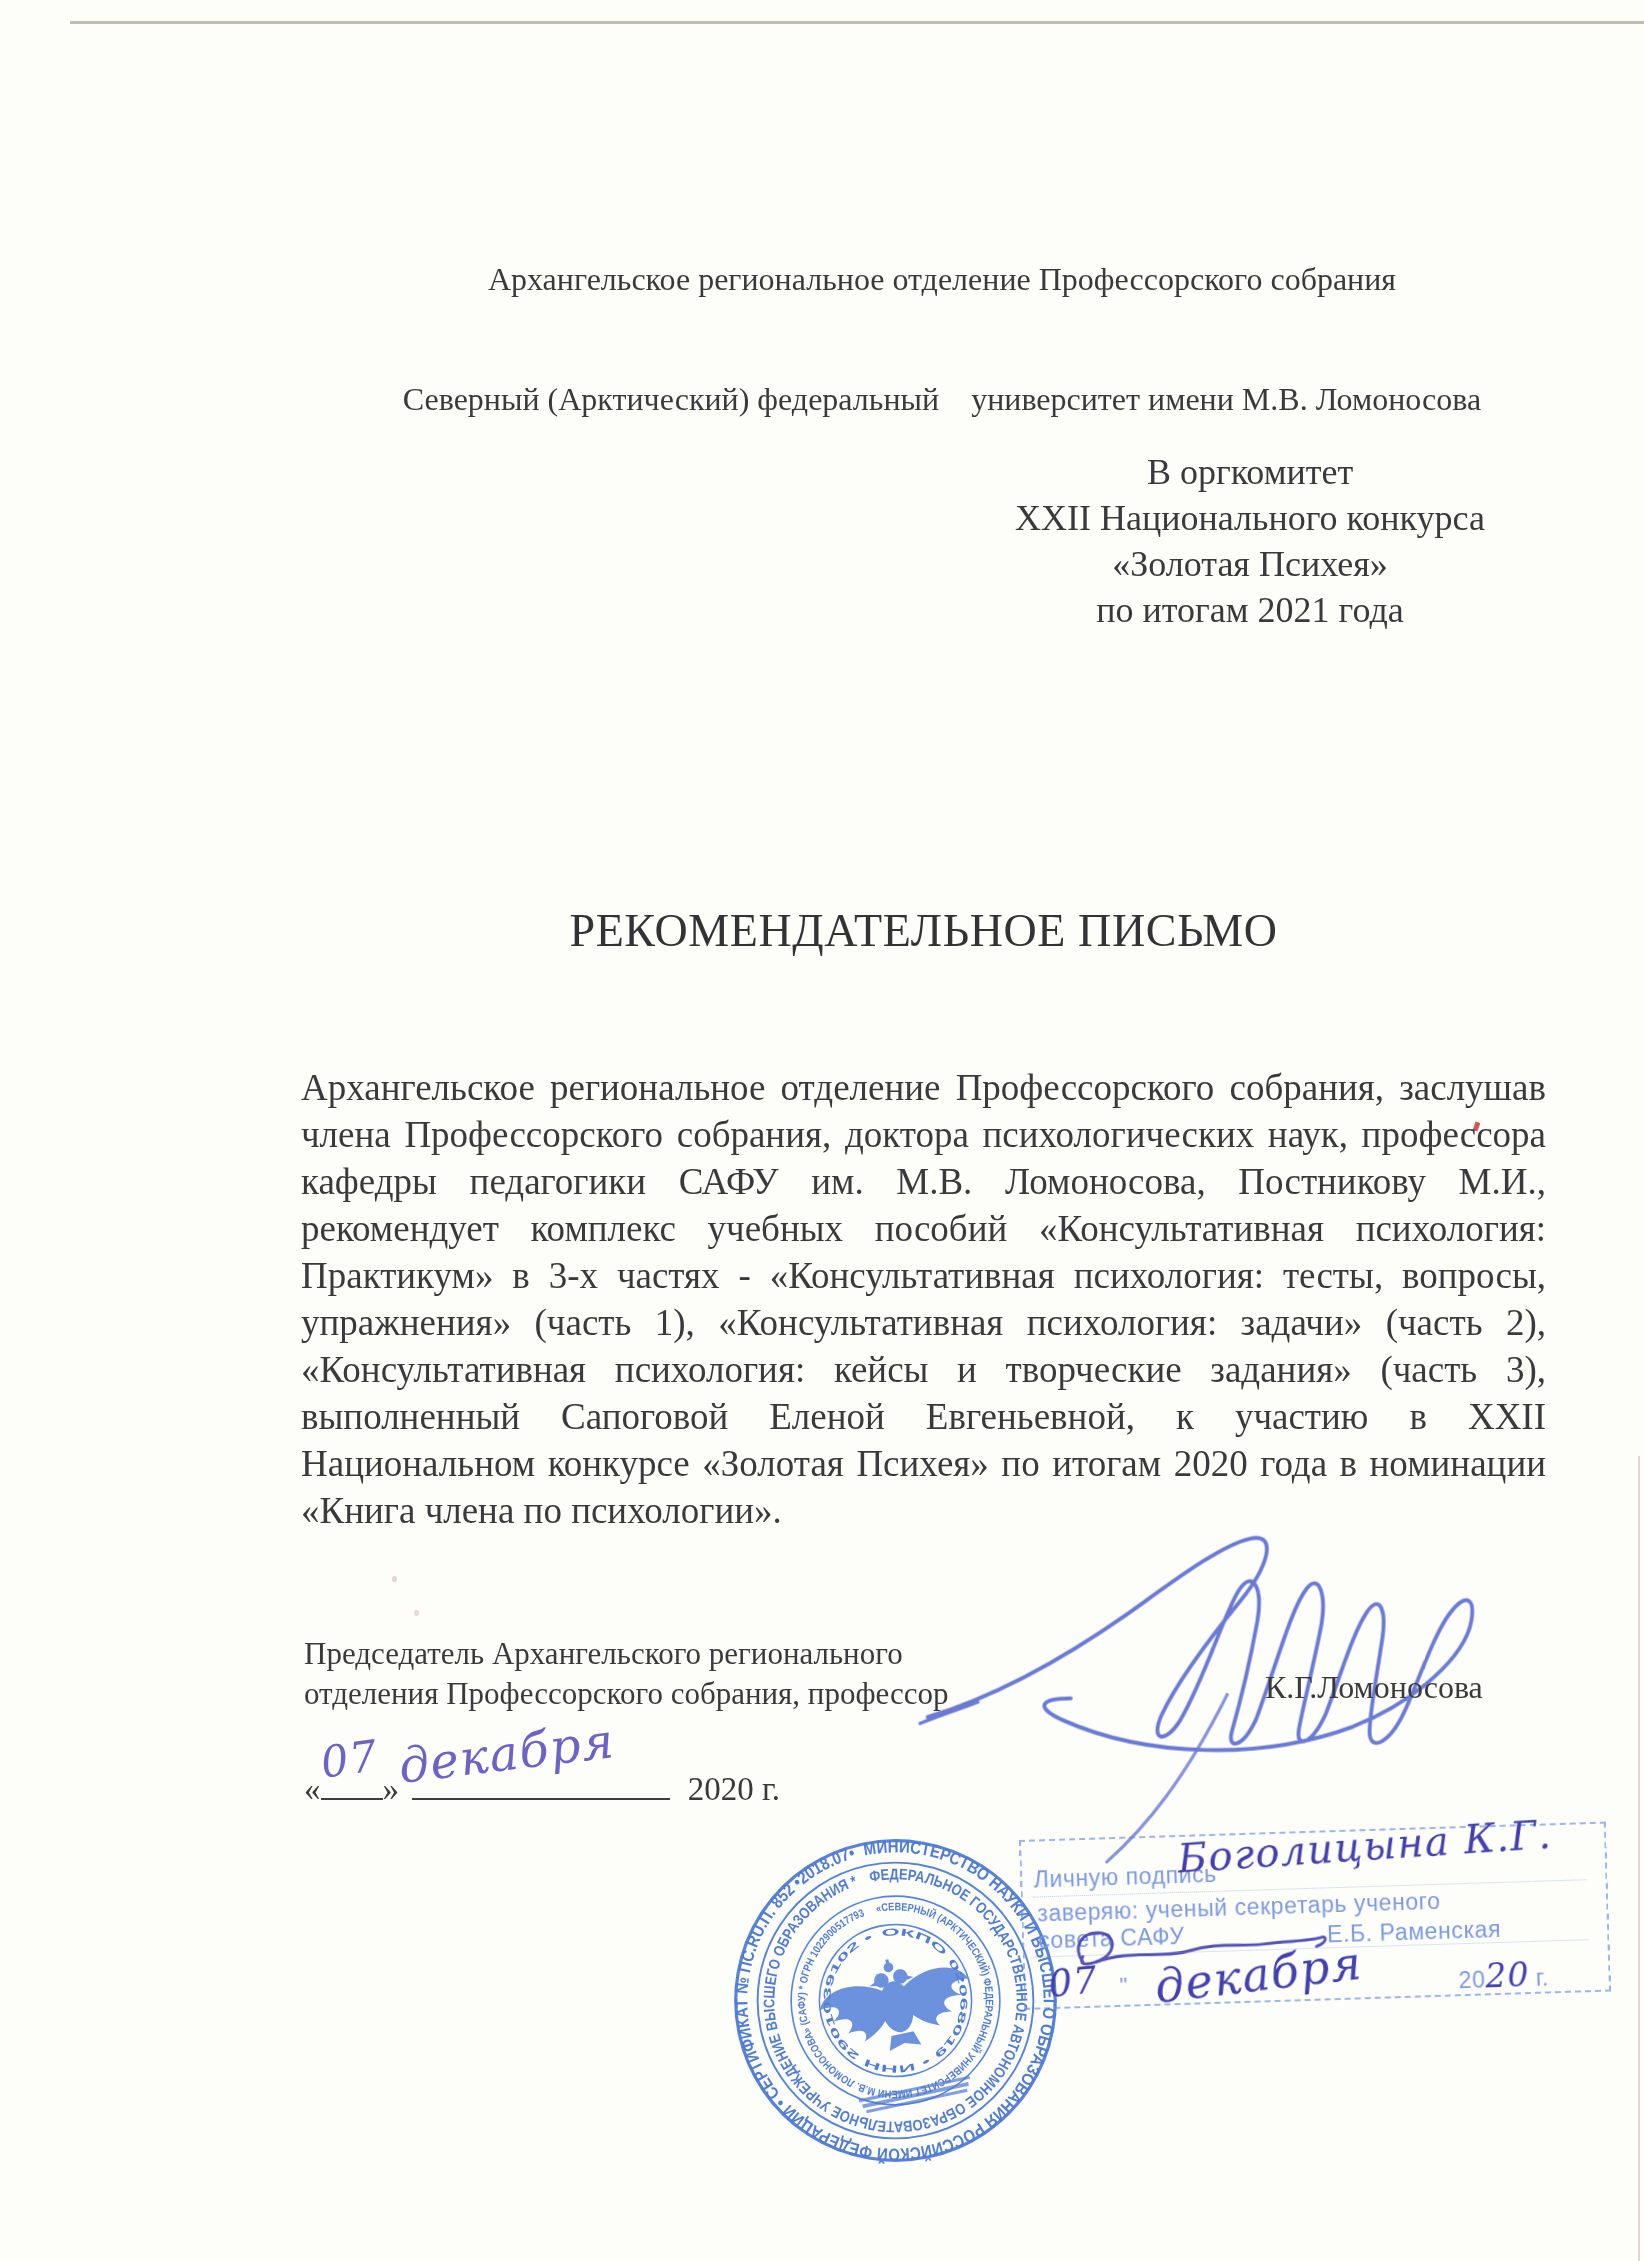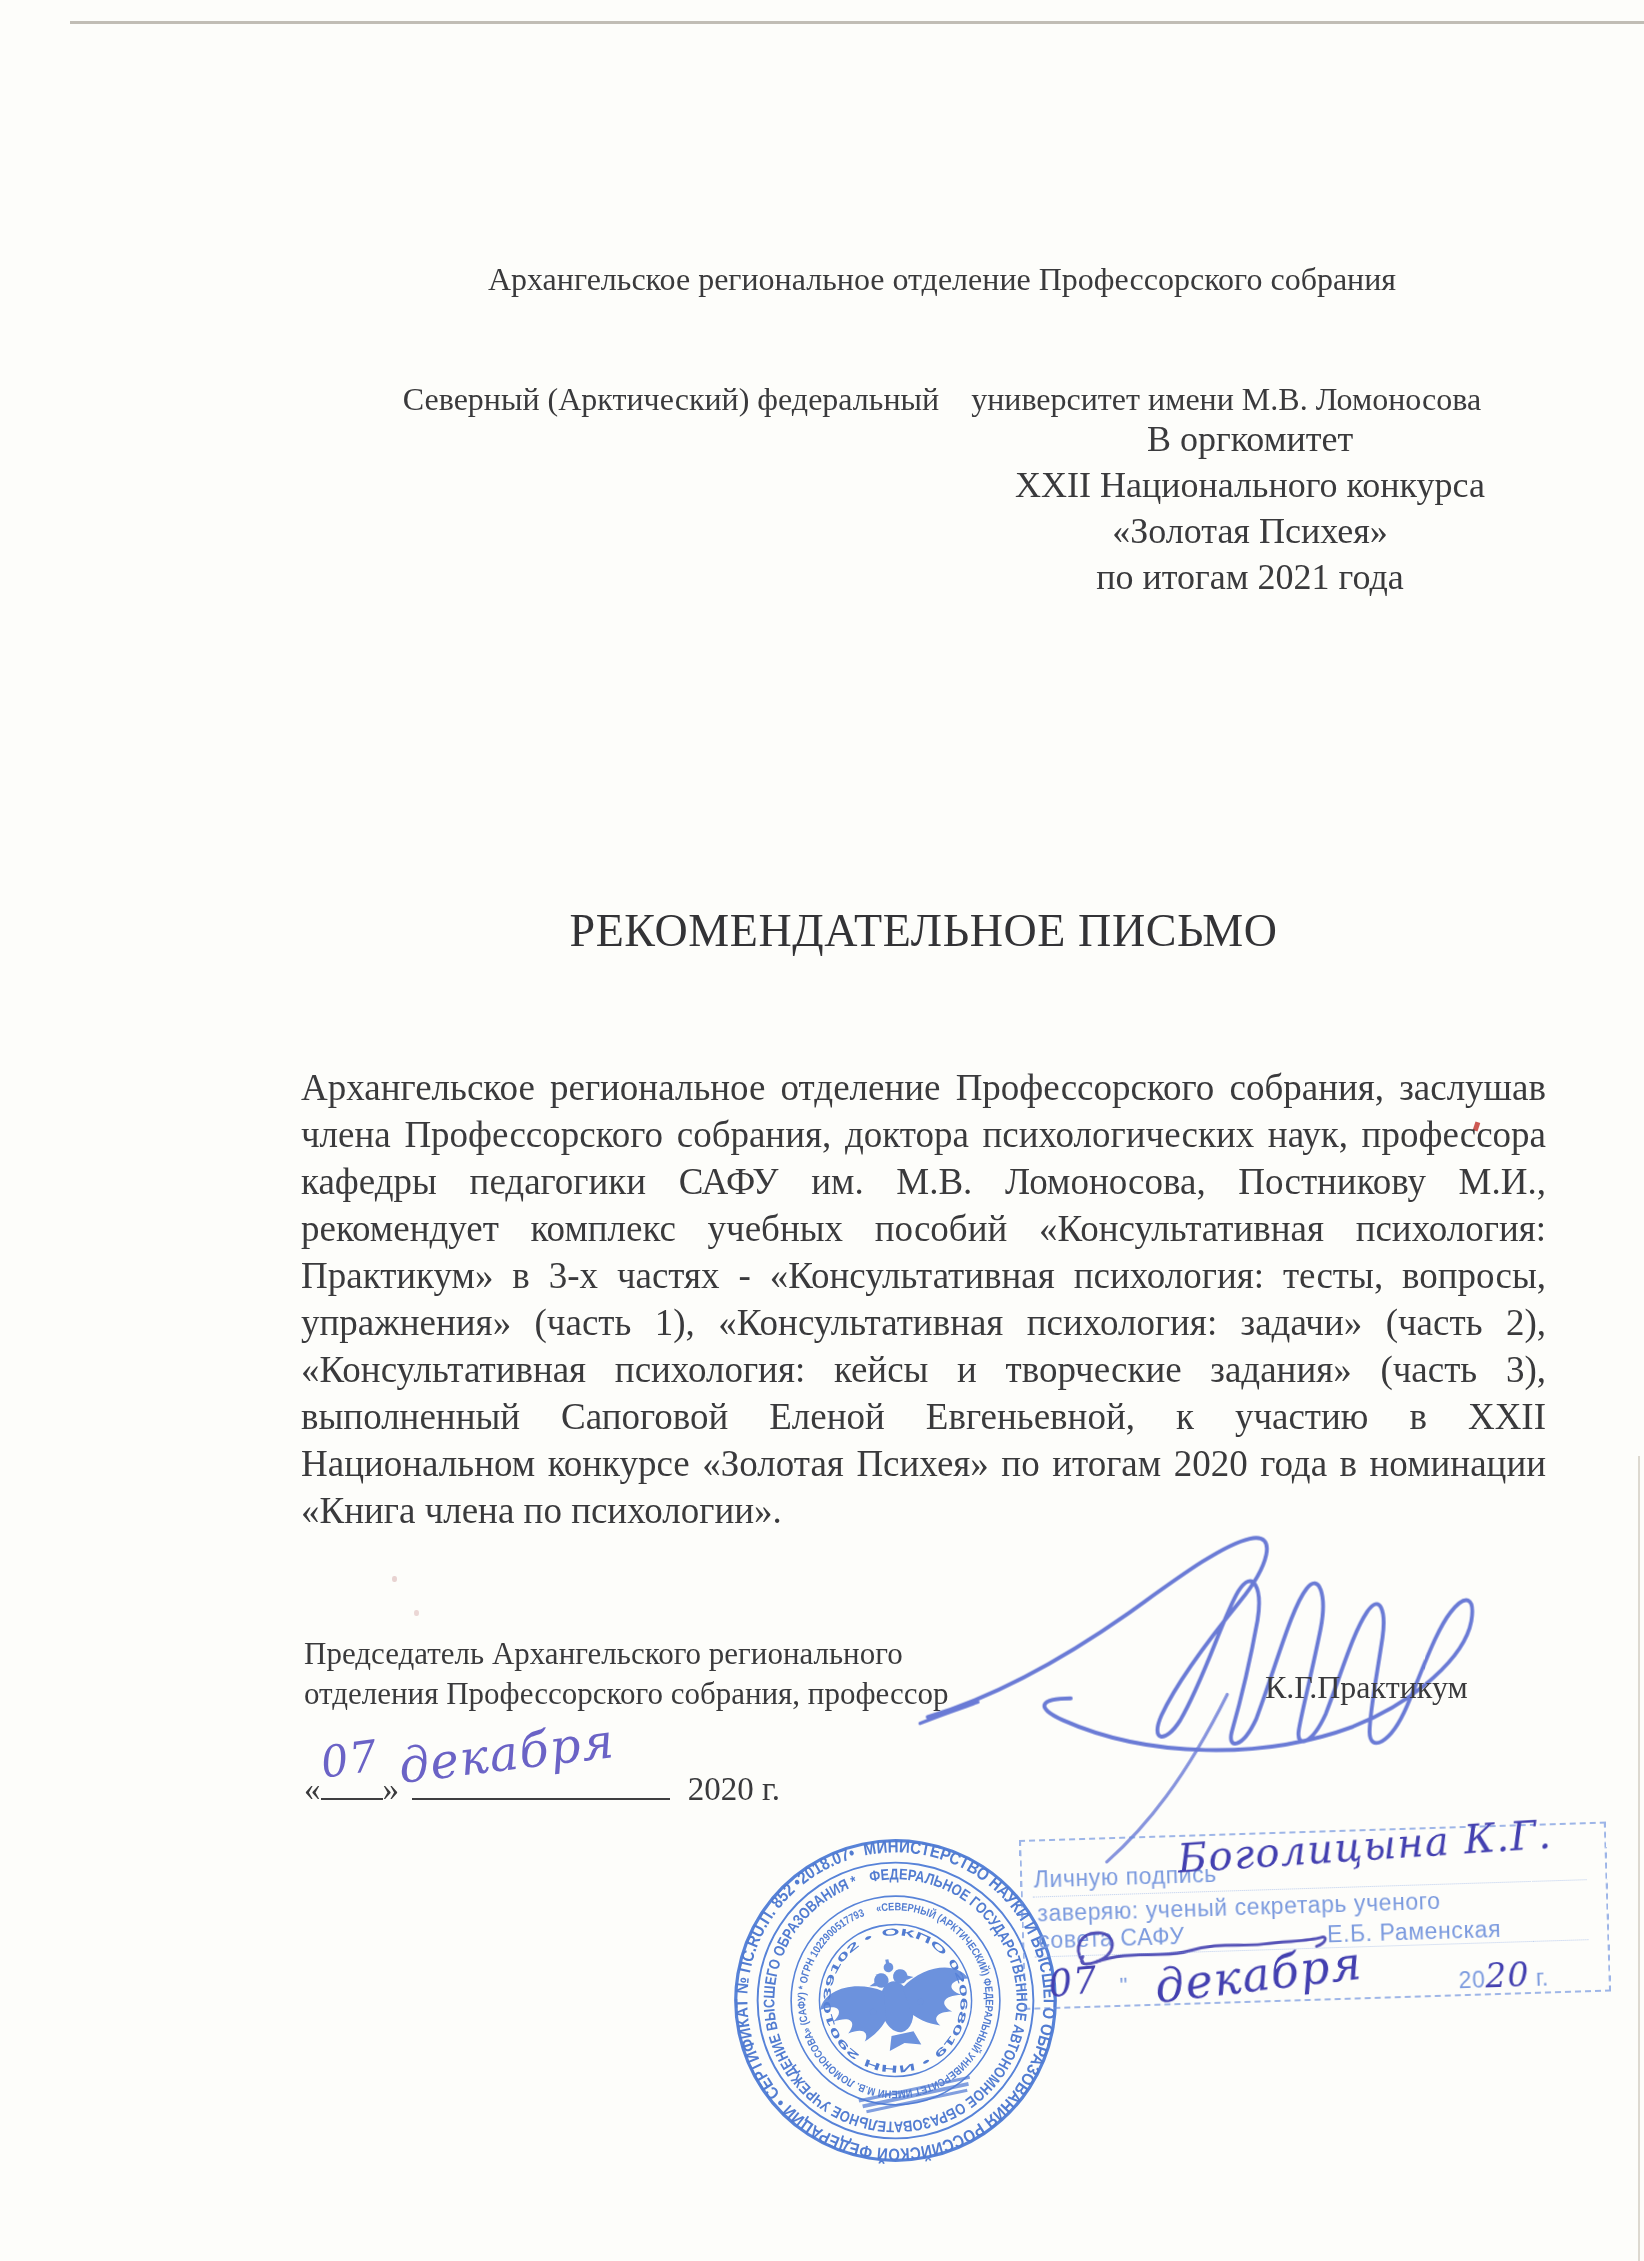--- a/index.html
+++ b/index.html
@@ -6,21 +6,21 @@
   #page{position:relative;width:1644px;height:2261px;background:#fdfdfa;overflow:hidden;
         font-family:"Liberation Serif","DejaVu Serif",serif;color:#3a3a3c;}
   .abs{position:absolute;}
   
   #scan-top-line{left:70px;top:21px;width:1574px;height:2.6px;background:#b2ada4;opacity:.8;}
   #scan-right-line{left:1638px;top:1456px;width:1.9px;height:805px;background:#ddd9d0;}
   .speck{width:4.5px;height:6.4px;border-radius:50%;opacity:.45;}
   
   #letterhead{left:246px;top:179px;width:1392px;text-align:center;font-size:32px;line-height:40px;white-space:pre-wrap;}
   
-  #addressee{left:928px;top:416px;width:644px;text-align:center;font-size:36px;line-height:46px;}
+  #addressee{left:928px;top:449px;width:644px;text-align:center;font-size:36px;line-height:46px;}
   
   #letter-title{left:301px;top:904px;width:1245px;text-align:center;font-weight:normal;font-size:46px;color:#333336;letter-spacing:0.6px;}
   
   #body-par{left:301px;top:1064px;width:1245px;font-size:37px;}
   .bodyline{text-align:justify;text-align-last:justify;line-height:47px;white-space:normal;}
   .bodyline.last{text-align-last:left;}
   
   #signer-position{left:304px;top:1634px;width:709px;font-size:31px;line-height:40px;}
   #signer-name{left:1265px;top:1669px;font-size:32px;}
   
@@ -98,21 +98,21 @@
                C 582,252 605,165 628,136 C 648,110 660,146 650,198 C 636,268 620,330 616,356
                C 612,384 636,378 658,330 C 684,262 700,205 722,172 C 742,142 752,170 746,212
                C 736,278 726,330 726,358 C 726,390 758,378 784,318 C 812,252 830,200 852,172
                C 876,142 890,150 884,186 C 874,240 800,310 700,350 C 560,402 380,398 250,340
                C 205,320 215,306 262,306"></path>
       <path d="M 505,300 C 440,430 380,505 318,560" stroke-width="5" opacity="0.8"></path>
       <path d="M 28,345 C 60,332 90,322 118,312" stroke-width="5"></path>
     </g>
   </svg>
 
-  <div class="abs" id="signer-name">К.Г.Практикум</div>
+  <div class="abs" id="signer-name">К.Г.Ломоносова</div>
 
   <div class="abs" id="date-line">
     <span>«</span><span class="blank" style="width:62px;"></span><span>»</span>
     <span class="blank" style="width:258px;margin-left:5.2px;"></span>
     <span style="margin-left:9px;">2020 г.</span>
   </div>
   <div class="abs hand" id="hand-day">07</div>
   <div class="abs hand" id="hand-month">декабря</div>
 
   <svg class="abs" id="round-seal" viewBox="-260 -260 520 520">

